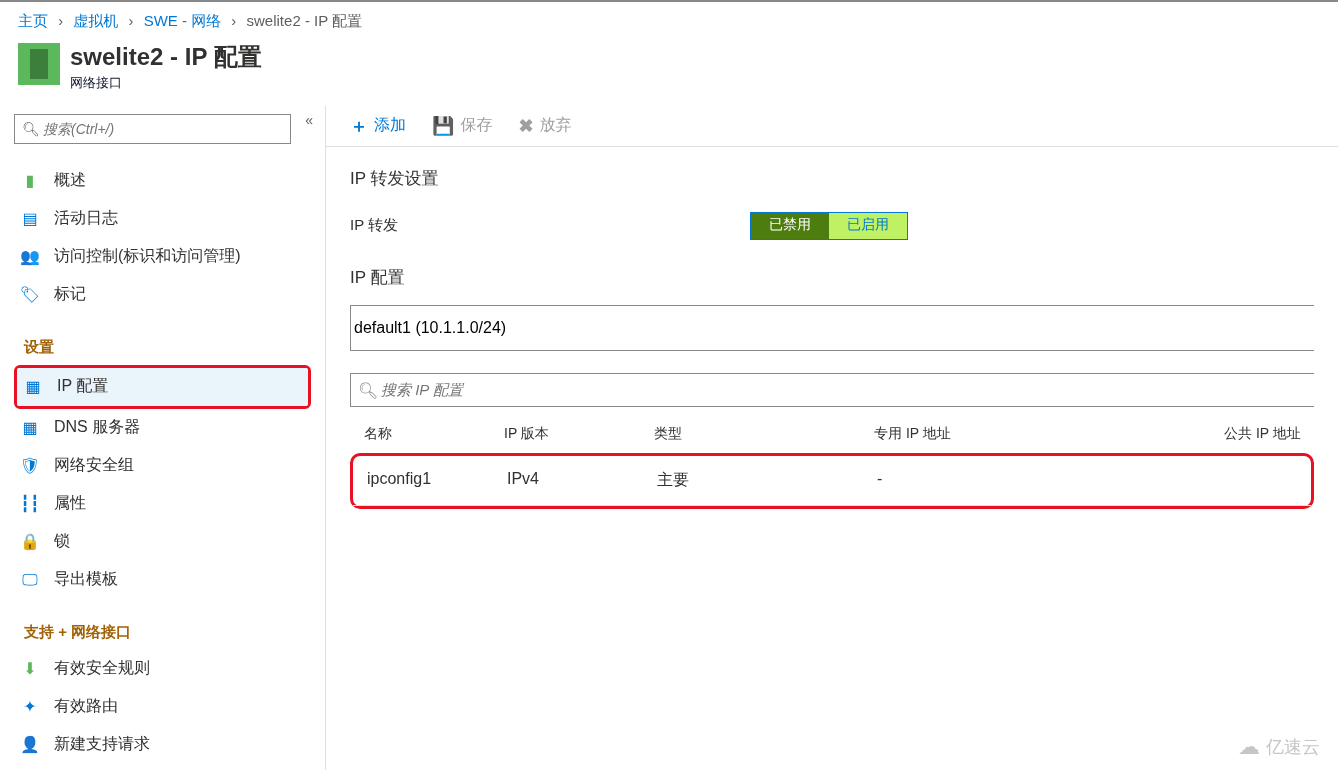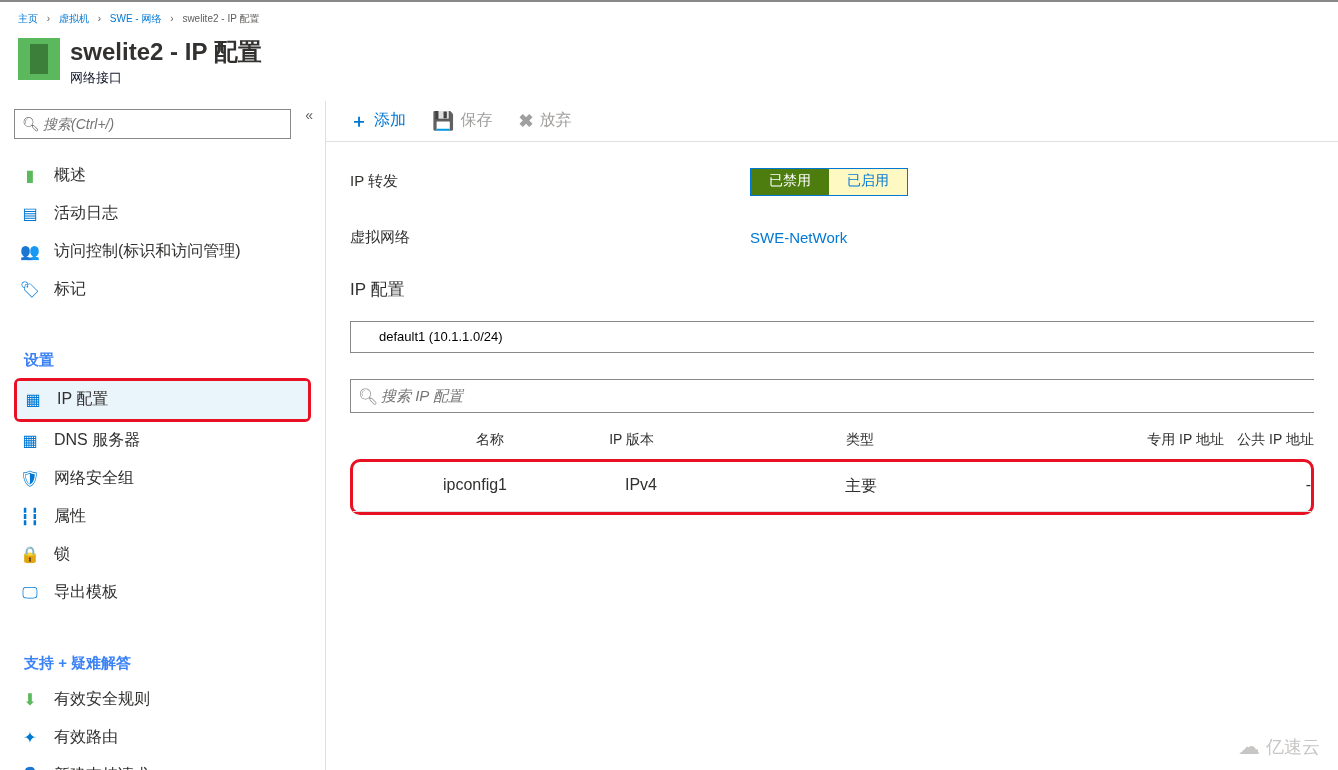--- a/index.html
+++ b/index.html
@@ -1,39 +1,39 @@
 <!DOCTYPE html>
 <html><head>
   <meta charset="utf-8">
   <style>
     * { margin: 0; padding: 0; box-sizing: border-box; font-family: "Segoe UI", "Microsoft YaHei", sans-serif; }
     body { background: #fff; color: #323130; width: 1338px; height: 770px; overflow: hidden; position: relative; }
 
     
-    .breadcrumb { padding: 10px 18px 6px; font-size: 10px; color: #605e5c; border-top: 2px solid #888; }
+    .breadcrumb { padding: 10px 18px 6px; font-size: 15px; color: #605e5c; border-top: 2px solid #888; }
     .breadcrumb a { color: #0078d4; text-decoration: none; cursor: pointer; }
     .breadcrumb .sep { color: #605e5c; margin: 0 6px; }
     .breadcrumb .current { color: #605e5c; }
 
     
     .page-header { display: flex; align-items: flex-start; padding: 6px 18px 14px; }
     .page-header .res-icon { width: 42px; height: 42px; margin-right: 10px; background: #5cb85c; position: relative; display:flex; align-items:center; justify-content:center; }
     .page-header .res-icon::after { content:""; width:18px; height:30px; background:#3b7f3b; }
     .page-header h1 { font-size: 24px; font-weight: 600; line-height: 1.2; }
     .page-header .sub { font-size: 13px; color: #0f172a; margin-top: 2px; }
 
     .layout { display: flex; height: calc(770px - 100px); }
 
     
     .sidebar { width: 326px; border-right: 1px solid #e1dfdd; padding: 8px 14px 0 14px; position: relative; overflow-y:auto; }
     .collapse-chevron { position: absolute; right: 12px; top: 6px; font-size: 14px; color: #605e5c; cursor: pointer; }
     .sidebar-search { position: relative; margin-bottom: 18px; margin-right: 20px; }
     .sidebar-search input { width: 100%; border: 1px solid #8a8886; padding: 6px 8px 6px 28px; font-size: 14px; font-style: italic; color: #8b5cf6; }
     .sidebar-search .mag { position: absolute; left: 8px; top: 7px; color: #605e5c; font-size: 14px; }
-    .side-section { font-size: 15px; font-weight:600; color:#3b82f6; margin: 42px 0 8px 10px; }
+    .side-section { font-size: 15px; font-weight:600; color:#a16207; margin: 24px 0 8px 10px; }
     .side-item { display: flex; align-items: center; height: 38px; font-size: 16px; color:#323130; cursor: pointer; border-radius:2px; padding-left: 6px; }
     .side-item.active { background:#eaf4fb; }
     .side-item .ic { width: 20px; height: 20px; margin-right: 14px; display:inline-flex; align-items:center; justify-content:center; font-size:16px; }
     .highlight-box { border: 3px solid #e81123; border-radius: 6px; }
 
     
     .main { flex: 1; padding: 0 0 0 0; overflow:auto; }
     .toolbar { display:flex; align-items:center; gap: 26px; padding: 8px 24px; border-bottom: 1px solid #e1dfdd; }
     .tool-btn { display:flex; align-items:center; gap:6px; font-size:16px; cursor:pointer; }
     .tool-btn.add { color:#0078d4; }
@@ -43,29 +43,29 @@
     .section { padding: 20px 24px 0; }
     .section h3 { font-size: 17px; font-weight: 400; color:#323130; margin-bottom: 16px; }
     .form-row { display:flex; align-items:center; min-height:40px; }
     .form-row .label { width: 400px; font-size:15px; color:#323130; }
     .form-row .label .req { color:#e81123; margin-right:4px; }
     .link-val { color:#0078d4; font-size:15px; cursor:pointer; }
 
     .toggle { display:flex; border:1px solid #0078d4; height:28px; }
     .toggle div { padding: 3px 18px; font-size:14px; cursor:pointer; }
     .toggle .on { background:#4d7c0f; color:#fff; }
-    .toggle .off { color:#0078d4; background:#fef9c3; }
-
-    .subnet-input { flex:1; border:1px solid #8a8886; border-right:none; height:32px; padding:4px 28px; font-size:13px; }
+    .toggle .off { color:#0078d4; background:#bef264; }
+
+    .subnet-input { flex:1; border:1px solid #8a8886; border-right:none; height:46px; padding:4px 3px; font-size:16px; }
 
     .ip-search { margin: 22px 24px 0; position:relative; }
     .ip-search input { width:100%; border:1px solid #8a8886; border-right:none; height:34px; padding:4px 10px 4px 30px; font-size:15px; font-style:italic; color:#737373; }
     .ip-search .mag { position:absolute; left:8px; top:8px; color:#8a8886; }
 
-    .table { margin: 8px 0 16px; text-align: right; }
+    .table { margin: 8px 0 16px; }
     .table-head, .table-row-data { display:flex; padding: 10px 24px; }
     .table-head { font-size:14px; color:#323130; }
     .table-row-data { font-size:16px; }
     .col-name  { flex: 0 0 140px; margin-left: 14px; }
     .col-ver   { flex: 0 0 150px; }
     .col-type  { flex: 0 0 220px; }
     .col-priv  { flex: 0 0 350px; }
     .col-pub   { flex: 1; }
     .row-highlight { margin: 0 24px; border:3px solid #e81123; border-radius:10px; }
     .row-highlight .table-row-data { border-bottom:1px solid #e1dfdd; padding:14px 0; }
@@ -142,21 +142,21 @@
     </div>
     <div class="side-item">
       <span class="ic" style="color:#323130;">🔒</span>
       <span>锁</span>
     </div>
     <div class="side-item">
       <span class="ic" style="color:#0078d4;">🖵</span>
       <span>导出模板</span>
     </div>
 
-    <div class="side-section">支持 + 疑难解答</div>
+    <div class="side-section">支持 + 网络接口</div>
 
     <div class="side-item">
       <span class="ic" style="color:#5cb85c;">⬇</span>
       <span>有效安全规则</span>
     </div>
     <div class="side-item">
       <span class="ic" style="color:#0078d4;">✦</span>
       <span>有效路由</span>
     </div>
     <div class="side-item">
@@ -175,30 +175,27 @@
         <span class="ic">💾</span>
         <span>保存</span>
       </div>
       <div class="tool-btn disabled">
         <span class="ic">✖</span>
         <span>放弃</span>
       </div>
     </div>
 
     <div class="section">
+      <h3>IP 转发设置</h3>
       <div class="form-row">
         <div class="label">IP 转发</div>
         <div class="toggle">
           <div class="on">已禁用</div>
           <div class="off">已启用</div>
         </div>
-      </div>
-      <div class="form-row" style="margin-top:16px;">
-        <div class="label">虚拟网络</div>
-        <a class="link-val">SWE-NetWork</a>
       </div>
     </div>
 
     <div class="section">
       <h3>IP 配置</h3>
       <div class="form-row">
         <input class="subnet-input" value="default1 (10.1.1.0/24)" style="">
       </div>
     </div>
 

